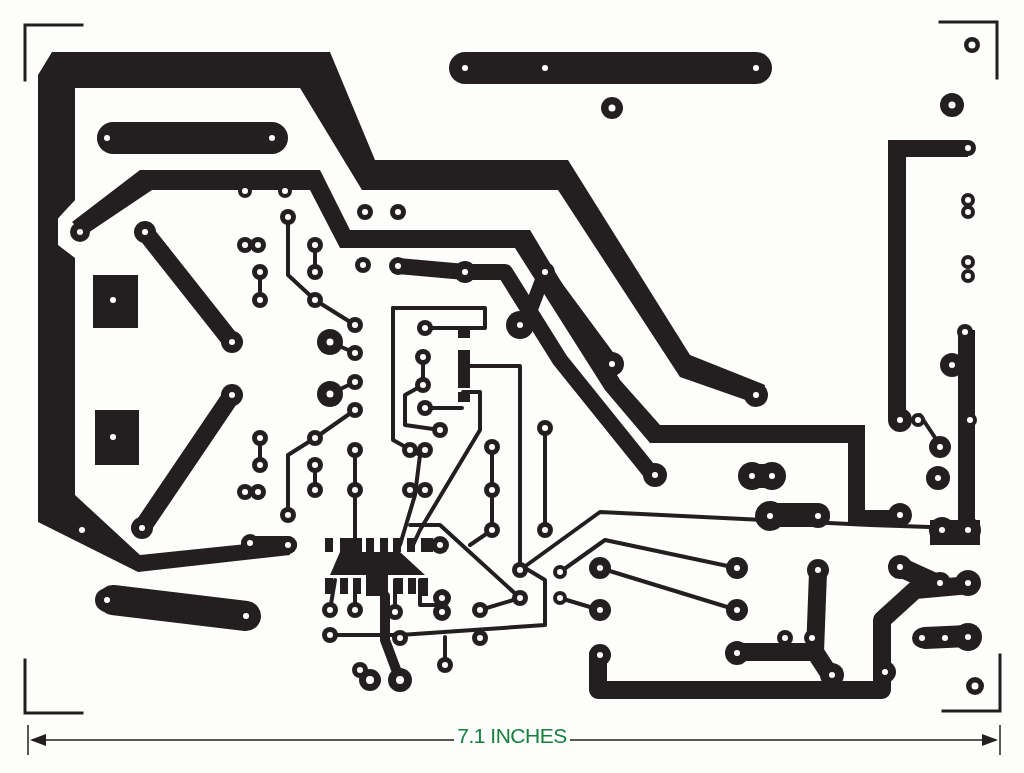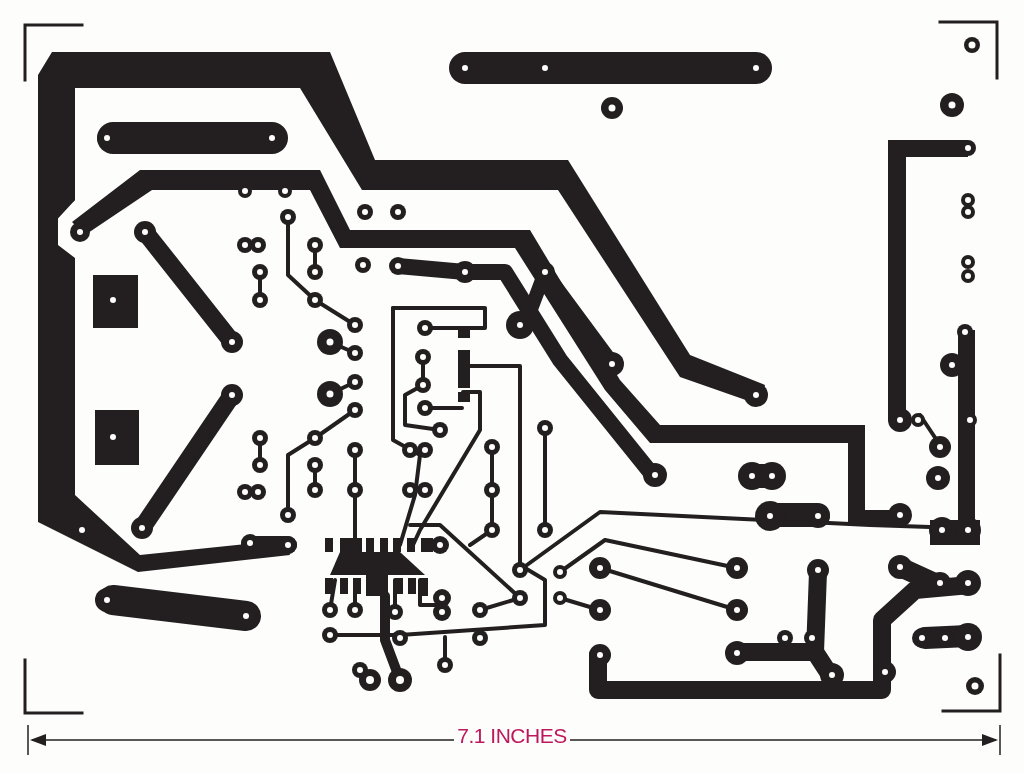--- a/index.html
+++ b/index.html
@@ -3,21 +3,21 @@
 <meta charset="utf-8">
 <style>
   html, body { margin: 0; padding: 0; background: #fdfdfb; }
   body { width: 1024px; height: 773px; overflow: hidden; position: relative; font-family: "Liberation Sans", sans-serif; }
   #board { position: absolute; left: 0; top: 0; width: 1024px; height: 773px; }
   .trace { fill: none; stroke: #231f20; stroke-linecap: round; stroke-linejoin: round; }
   .fill { fill: #231f20; stroke: none; }
   .pad { fill: #231f20; }
   .hole { fill: #fdfdfb; }
   .mark { fill: none; stroke: #231f20; stroke-width: 3; stroke-linecap: square; }
-  #dimension-label { position: absolute; top: 724px; left: 0; width: 1024px; text-align: center; font-size: 21px; color: #be185d; letter-spacing: -0.5px; }
+  #dimension-label { position: absolute; top: 724px; left: 0; width: 1024px; text-align: center; font-size: 21px; color: #15803d; letter-spacing: -0.5px; }
   #dimension-label span { background: #fdfdfb; padding: 0 3px; font-stretch: condensed; }
 </style>
 </head>
 <body>
 
 <svg id="board" viewBox="0 0 1024 773" xmlns="http://www.w3.org/2000/svg">
 
   <g>
     <path class="mark" d="M25 80 V25 H82"></path>
     <path class="mark" d="M940 22 H997 V78"></path>

